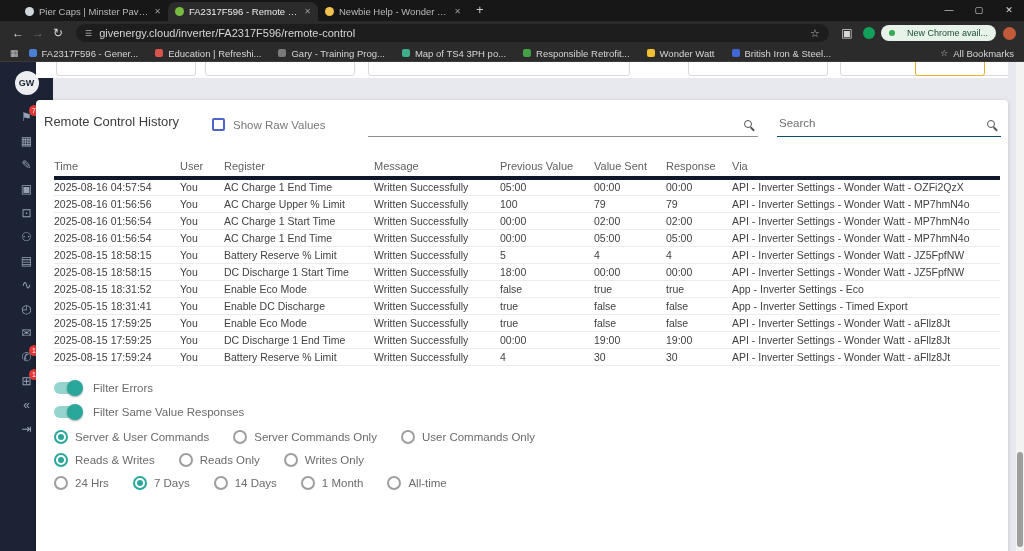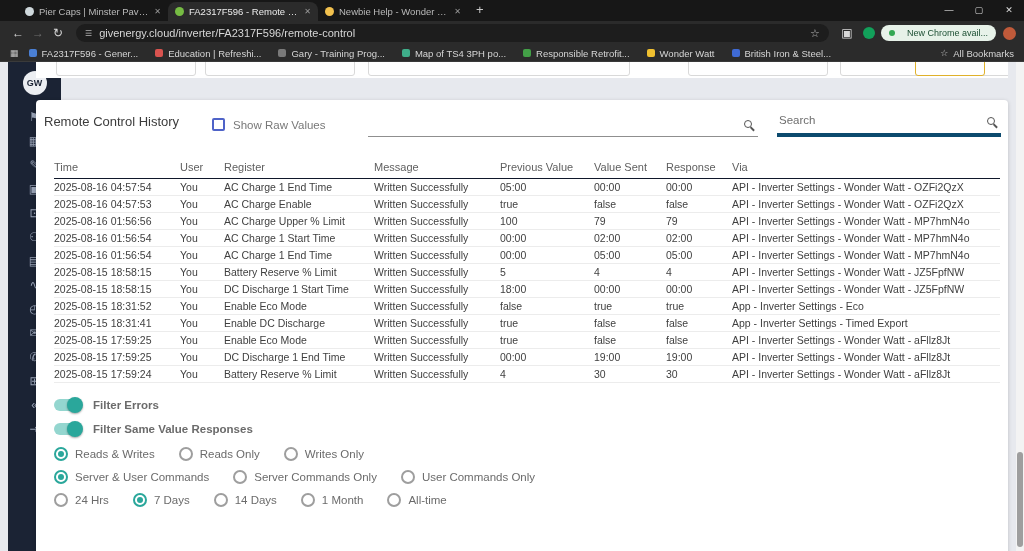--- a/index.html
+++ b/index.html
@@ -36,48 +36,48 @@
   .bookmarksbar { position:absolute; top:45px; left:0; right:0; height:17px; background:#2b2b2b; border-bottom:1px solid #3a3a3a; display:flex; align-items:center; padding:0 10px; }
   .apps-grid { color:#c3c3c3; font-size:9px; margin-right:10px; }
   .bm-list { display:flex; align-items:flex-start; gap:17px; overflow:hidden; flex:1; }
   .bm-item { display:flex; align-items:center; gap:5px; color:#d6d6d6; font-size:9.5px; white-space:nowrap; }
   .bm-fav { width:8px; height:8px; border-radius:2px; flex:0 0 auto; }
   .all-bm { display:flex; align-items:center; gap:5px; color:#d6d6d6; font-size:9.5px; margin-left:14px; white-space:nowrap; }
   .all-bm .ic { font-size:9px; color:#c3c3c3; }
 
   
   .page { position:absolute; top:62px; left:0; right:0; bottom:0; background:#e7e9ee; overflow:hidden; }
-  .sidebar { position:absolute; left:0; top:0; bottom:0; width:53px; background:#1b2334;margin-left:8px; }
+  .sidebar { position:absolute; left:0; top:0; bottom:0; width:53px; background:#1b2334; }
   .logo { width:24px; height:24px; border-radius:50%; background:#eceef2; color:#1b2334; font-size:9px; font-weight:bold; display:flex; align-items:center; justify-content:center; margin:9px auto 10px; }
   .side-nav { display:flex; flex-direction:column; align-items:center; }
   .side-item { position:relative; width:30px; height:24px; text-align:center; }
   .side-glyph { color:#97a1b4; font-size:12px; line-height:24px; }
   .side-badge { position:absolute; top:0px; right:2px; min-width:11px; height:11px; padding:0 2px; border-radius:6px; background:#e53935; color:#fff; font-size:7px; line-height:11px; }
 
   .topstrip { position:absolute; left:36px; right:16px; top:0; height:16px; background:#fff; overflow:hidden; }
   .cut-box { position:absolute; top:-8px; height:22px; border:1px solid #d9d9d9; border-radius:3px; background:#fff; }
   .cut-box.warn { border-color:#e0b12b; }
 
   .card { position:absolute; left:36px; right:16px; top:38px; height:540px; background:#fff; border-radius:4px; box-shadow:0 1px 4px rgba(0,0,0,.18); }
   .card-header { position:relative; height:56px; }
   .title { position:absolute; left:8px; top:14px; font-size:13px; color:#3c3c3c; }
   .raw { position:absolute; left:176px; top:18px; display:flex; align-items:center; gap:8px; cursor:default; }
   .cb { width:13px; height:13px; border:2px solid #4f63c8; border-radius:2px; }
   .cb-label { font-size:11.5px; color:#787878; }
   .search1 { position:absolute; left:332px; top:6px; width:390px; height:31px; border-bottom:1px solid #8f8f8f; }
-  .search2 { position:absolute; left:741px; top:5px; width:224px; height:32px; border-bottom:4px solid #0c4a6e; }
+  .search2 { position:absolute; left:741px; top:5px; width:224px; height:32px; border-bottom:1px solid #0c4a6e; }
   .search-label { position:absolute; left:2px; bottom:7px; font-size:11.5px; color:#6e6e6e; }
   .mag { position:absolute; right:6px; bottom:8px; width:8px; height:8px; border:1.5px solid #555; border-radius:50%; }
   .mag::after { content:''; position:absolute; width:5px; height:1.5px; background:#555; transform:rotate(45deg); right:-4px; bottom:-2px; }
 
   table.history { margin:0 8px 0 18px; width:calc(100% - 26px); border-collapse:collapse; table-layout:fixed; }
-  table.history th { font-weight:normal; text-align:left; color:#5f5f5f; font-size:11px; height:22px; border-bottom:1px solid #0f172a; white-space:nowrap; overflow:hidden; }
+  table.history th { font-weight:normal; text-align:left; color:#5f5f5f; font-size:11px; height:22px; border-bottom:4px solid #0f172a; white-space:nowrap; overflow:hidden; }
   table.history td { color:#3f3f3f; font-size:10.5px; height:17px; border-bottom:1px solid #ececec; white-space:nowrap; overflow:hidden; padding-right:4px; }
 
-  .toggles { margin:10px 0 0 18px;font-weight:bold; }
+  .toggles { margin:10px 0 0 18px; }
   .toggle-row { display:flex; align-items:center; height:24px; }
   .switch { position:relative; width:27px; height:12px; border-radius:6px; background:#94d6cf; flex:0 0 auto; }
   .knob { position:absolute; right:-2px; top:-2px; width:16px; height:16px; border-radius:50%; background:#2aa79b; box-shadow:0 1px 2px rgba(0,0,0,.35); }
   .toggle-label { margin-left:12px; font-size:11.5px; color:#6b6b6b; }
 
   .radios { margin:2px 0 0 18px; }
   .radio-row { display:flex; align-items:center; height:23px; gap:24px; }
   .radio-opt { display:flex; align-items:center; gap:7px; }
   .radio { width:14px; height:14px; border:2px solid #9e9e9e; border-radius:50%; position:relative; flex:0 0 auto; }
   .radio.sel { border-color:#2aa79b; }
@@ -249,30 +249,20 @@
               <td>2025-08-16 04:57:54</td>
               <td>You</td>
               <td>AC Charge 1 End Time</td>
               <td>Written Successfully</td>
               <td>05:00</td>
               <td>00:00</td>
               <td>00:00</td>
               <td>API - Inverter Settings - Wonder Watt - OZFi2QzX</td>
             </tr>
             <tr>
-              <td>2025-08-16 04:57:53</td>
-              <td>You</td>
-              <td>AC Charge Enable</td>
-              <td>Written Successfully</td>
-              <td>true</td>
-              <td>false</td>
-              <td>false</td>
-              <td>API - Inverter Settings - Wonder Watt - OZFi2QzX</td>
-            </tr>
-            <tr>
               <td>2025-08-16 01:56:56</td>
               <td>You</td>
               <td>AC Charge Upper % Limit</td>
               <td>Written Successfully</td>
               <td>100</td>
               <td>79</td>
               <td>79</td>
               <td>API - Inverter Settings - Wonder Watt - MP7hmN4o</td>
             </tr>
             <tr>
@@ -379,43 +369,43 @@
             <span class="switch">
               <span class="knob"></span>
             </span>
             <span class="toggle-label">Filter Same Value Responses</span>
           </div>
         </div>
       <div class="radios">
           <div class="radio-row">
             <label class="radio-opt">
               <span class="radio sel"></span>
-              <span class="radio-label">Reads &amp; Writes</span>
-            </label>
-            <label class="radio-opt">
-              <span class="radio"></span>
-              <span class="radio-label">Reads Only</span>
-            </label>
-            <label class="radio-opt">
-              <span class="radio"></span>
-              <span class="radio-label">Writes Only</span>
+              <span class="radio-label">Server &amp; User Commands</span>
+            </label>
+            <label class="radio-opt">
+              <span class="radio"></span>
+              <span class="radio-label">Server Commands Only</span>
+            </label>
+            <label class="radio-opt">
+              <span class="radio"></span>
+              <span class="radio-label">User Commands Only</span>
             </label>
           </div>
           <div class="radio-row">
             <label class="radio-opt">
               <span class="radio sel"></span>
-              <span class="radio-label">Server &amp; User Commands</span>
-            </label>
-            <label class="radio-opt">
-              <span class="radio"></span>
-              <span class="radio-label">Server Commands Only</span>
-            </label>
-            <label class="radio-opt">
-              <span class="radio"></span>
-              <span class="radio-label">User Commands Only</span>
+              <span class="radio-label">Reads &amp; Writes</span>
+            </label>
+            <label class="radio-opt">
+              <span class="radio"></span>
+              <span class="radio-label">Reads Only</span>
+            </label>
+            <label class="radio-opt">
+              <span class="radio"></span>
+              <span class="radio-label">Writes Only</span>
             </label>
           </div>
           <div class="radio-row">
             <label class="radio-opt">
               <span class="radio"></span>
               <span class="radio-label">24 Hrs</span>
             </label>
             <label class="radio-opt">
               <span class="radio sel"></span>
               <span class="radio-label">7 Days</span>

